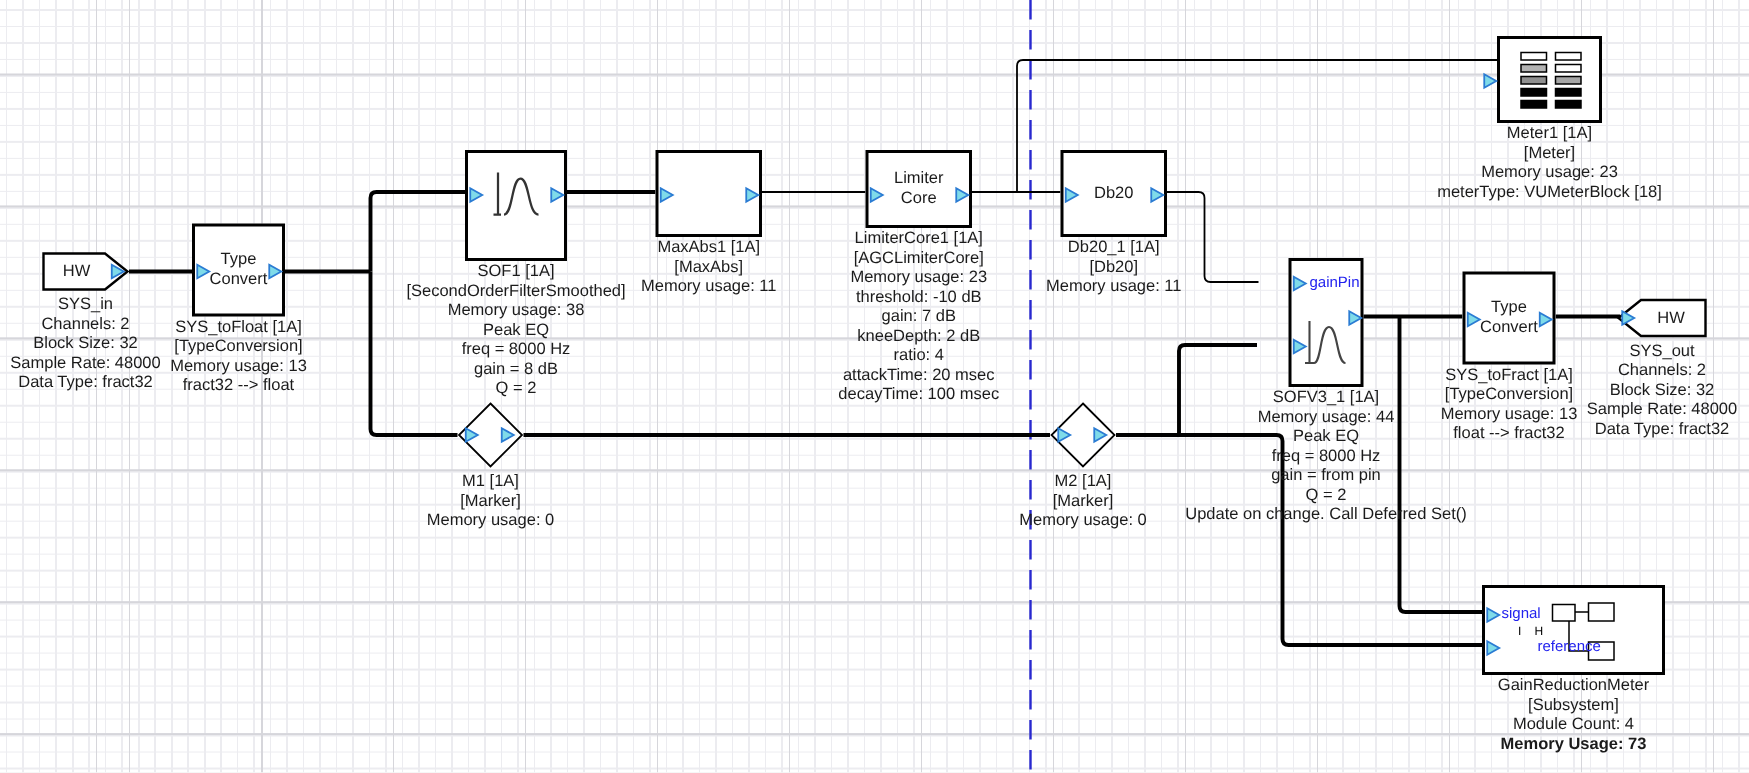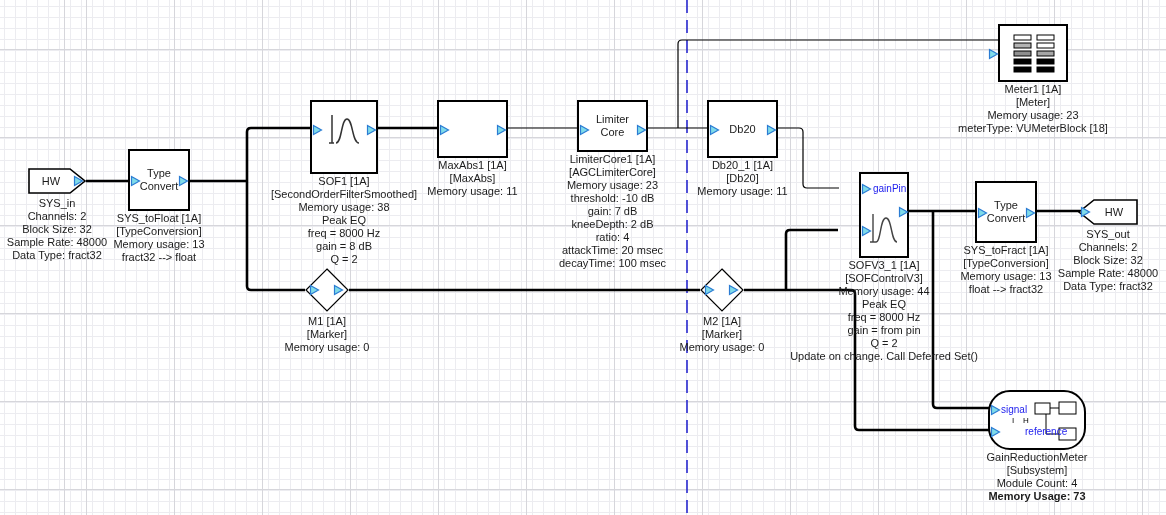--- a/index.html
+++ b/index.html
@@ -284,21 +284,20 @@
           <path d="M1.5,1.5 L9.5,6 L1.5,10.5 Z" fill="#7fdbe9" stroke="#2b7cd3" stroke-width="1.2"></path>
         </svg>
     </span>
     <span class="pin" style="left:37px;top:32px;">
       <svg width="11" height="12">
           <path d="M1.5,1.5 L9.5,6 L1.5,10.5 Z" fill="#7fdbe9" stroke="#2b7cd3" stroke-width="1.2"></path>
         </svg>
     </span>
     <div class="caption">
       <div>SOFV3_1 [1A]</div>
-      <div>[SOFControlV3]</div>
       <div>Memory usage: 44</div>
       <div>Peak EQ</div>
       <div>freq = 8000 Hz</div>
       <div>gain = from pin</div>
       <div>Q = 2</div>
       <div>Update on change. Call Deferred Set()</div>
     </div>
   </div>
 
   <div class="block" style="left:975px;top:181px;width:62px;height:62px;">
@@ -334,21 +333,21 @@
     </span>
     <div class="caption">
       <div>SYS_out</div>
       <div>Channels: 2</div>
       <div>Block Size: 32</div>
       <div>Sample Rate: 48000</div>
       <div>Data Type: fract32</div>
     </div>
   </div>
 
-  <div class="block" style="left:988px;top:390px;width:98px;height:60px;border-radius:22px;">
+  <div class="block" style="left:988px;top:390px;width:122px;height:60px;">
     <span class="pinlabel" style="left:11px;top:12px;">signal</span>
     <span class="pinlabel" style="left:11px;top:34px;padding-left:24px;">reference</span>
     <span class="iconwrap" style="left:0px;top:0px;">
       <svg width="96" height="58">
         <g fill="#fff" stroke="#000" stroke-width="1">
           <rect x="45" y="11" width="15" height="11"></rect>
           <rect x="69" y="10" width="17" height="12"></rect>
           <rect x="69" y="36" width="17" height="12"></rect>
         </g>
         <path d="M60 16 H69 M56 22 V42 H69" stroke="#000" stroke-width="1" fill="none"></path>

